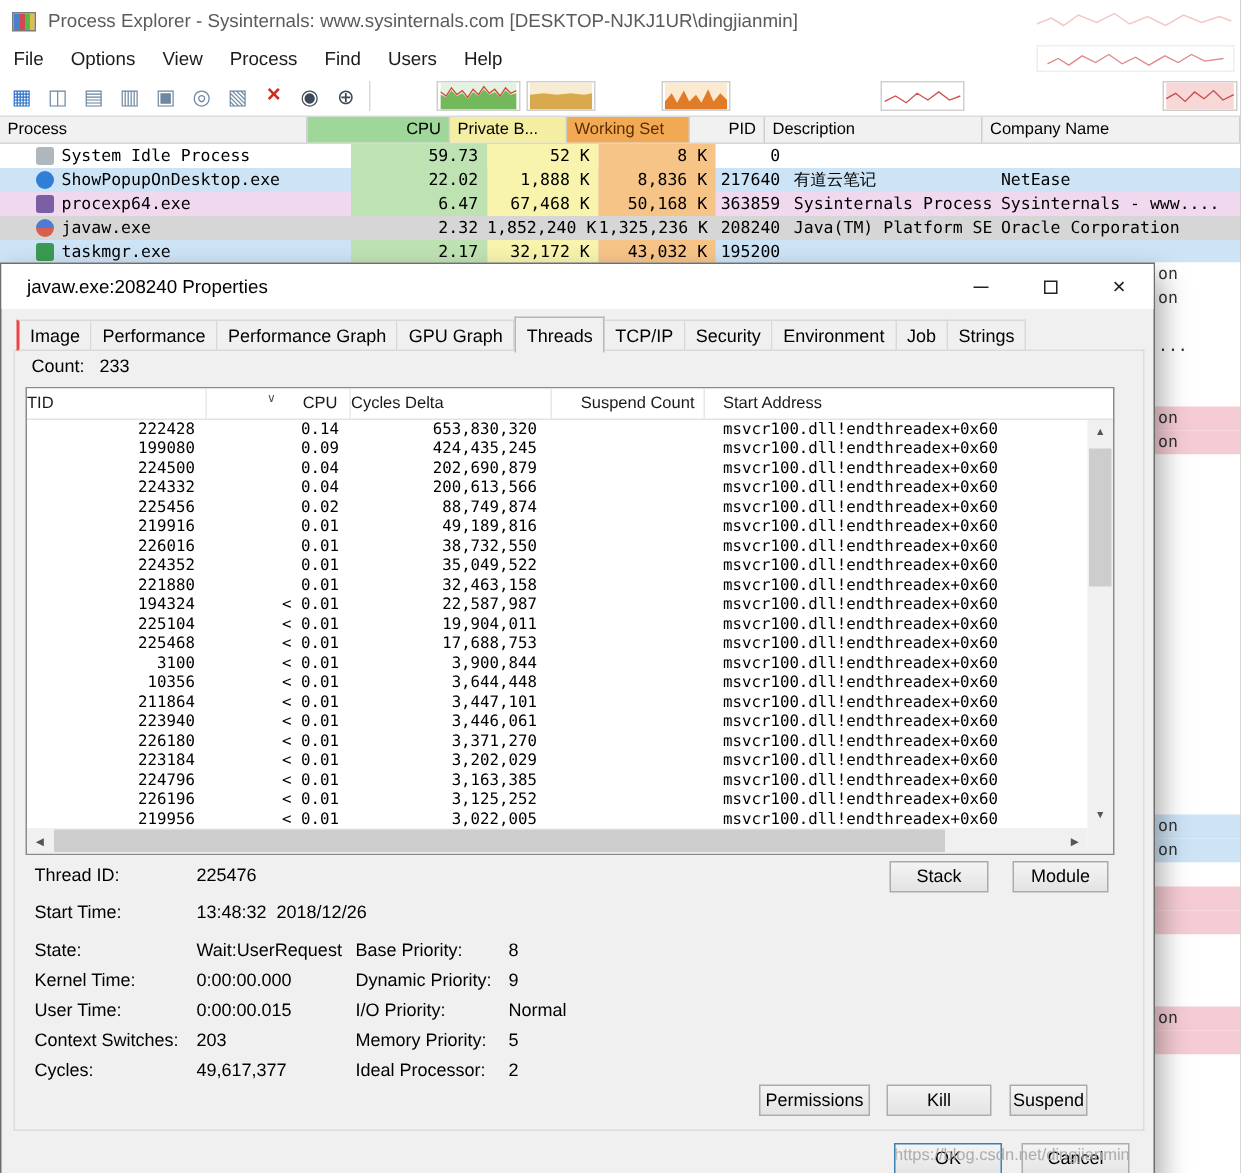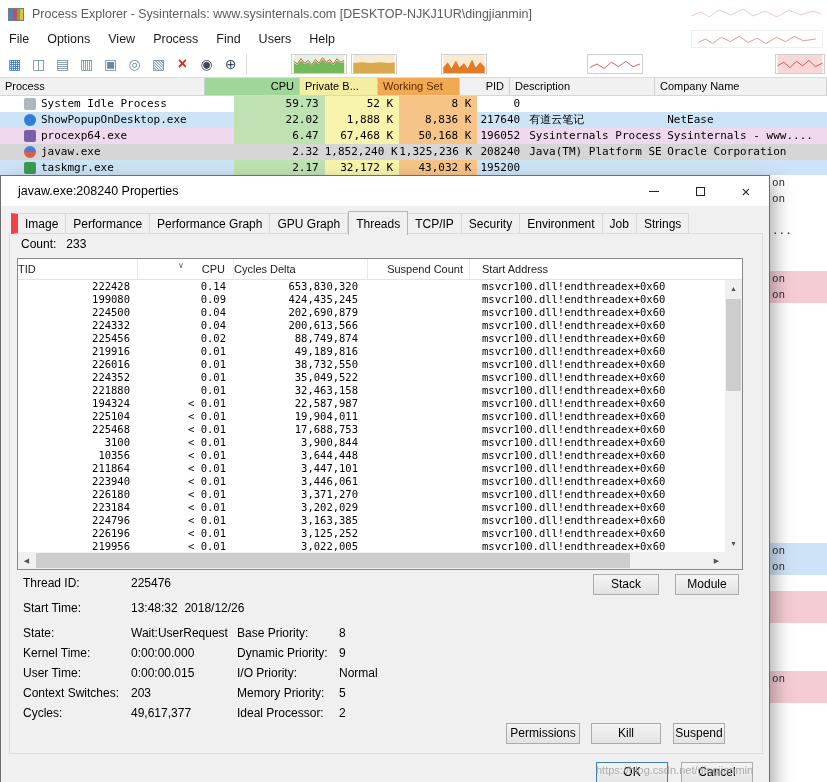--- a/index.html
+++ b/index.html
@@ -71,21 +71,21 @@
   .dlg-title { margin-left:17px; font-size:12.5px; color:#000; }
   .dlg-controls { margin-left:auto; display:flex; height:30px; }
   .dlg-ctl { width:46px; height:30px; display:flex; align-items:center; justify-content:center; }
   .glyph-min { width:10px; border-top:1px solid #222; display:block; }
   .glyph-max { width:9px; height:9px; border:1px solid #222; display:block; }
   .glyph-close { font-size:15px; color:#222; line-height:1; }
 
   .tab-page { position:absolute; left:8px; top:57px; width:754px; height:521px; border:1px solid #dcdcdc; background:#f0f0f0; }
   .tabs { position:absolute; left:10px; top:35px; height:23px; display:flex; z-index:3; }
   .tab { margin-top:2px; height:21px; padding:3px 7px 0; font-size:12px; background:#f0f0f0; border:1px solid #d9d9d9; border-left:none; white-space:nowrap; }
-  .tab:first-child { border-left:7px solid #ef4444; }
+  .tab:first-child { border-left:2px solid #ef4444; }
   .tab.active { margin-top:0; height:24px; padding-top:5px; background:#f0f0f0; border:1px solid #b6b6b6; border-bottom:none; z-index:4; }
 
   .count-line { position:absolute; left:20px; top:61px; font-size:12px; }
   .count-line .cv { margin-left:10px; }
 
   .tlist { position:absolute; left:16px; top:82px; width:726px; height:312px; border:1px solid #8a8a8a; background:#fff; }
   .tl-header { position:absolute; left:0; top:0; right:0; height:21px; display:flex; background:#fff; border-bottom:1px solid #e3e3e3; font-size:11px; line-height:20px; color:#1a1a1a; }
   .thc { border-right:1px solid #e8e8e8; white-space:nowrap; overflow:hidden; }
   .th-tid { width:120px; text-align:left; padding-right:16px; }
   .th-cpu { width:96px; text-align:right; padding-right:8px; }
@@ -232,21 +232,21 @@
         </div>
 
         <div class="prow row-pink">
           <span class="pc c-name">
             <span class="picon ic-procexp"></span>
             <span>procexp64.exe</span>
           </span>
           <span class="pc c-cpu">6.47</span>
           <span class="pc c-priv">67,468 K</span>
           <span class="pc c-ws">50,168 K</span>
-          <span class="pc c-pid">196052</span>
+          <span class="pc c-pid">363859</span>
           <span class="pc c-desc">Sysinternals Process ...</span>
           <span class="pc c-comp">Sysinternals - www....</span>
         </div>
 
         <div class="prow sel">
           <span class="pc c-name">
             <span class="picon ic-java"></span>
             <span>javaw.exe</span>
           </span>
           <span class="pc c-cpu">2.32</span>

